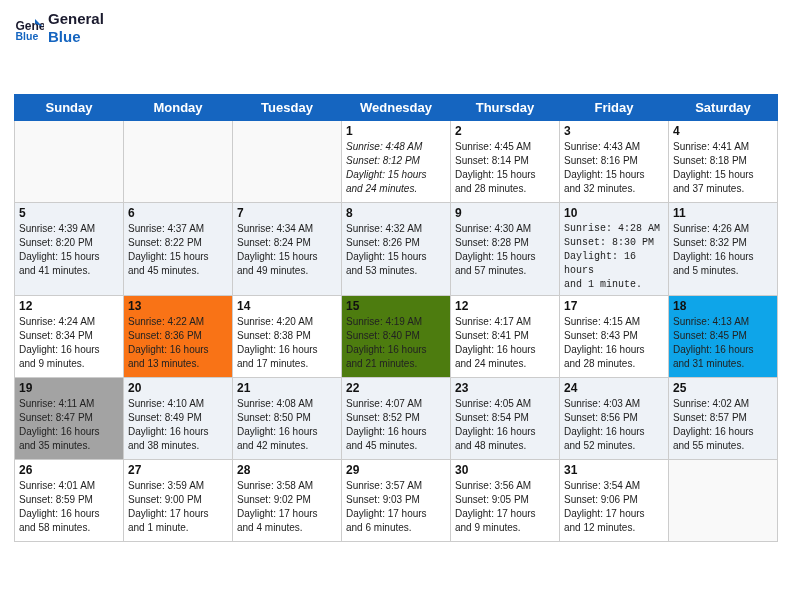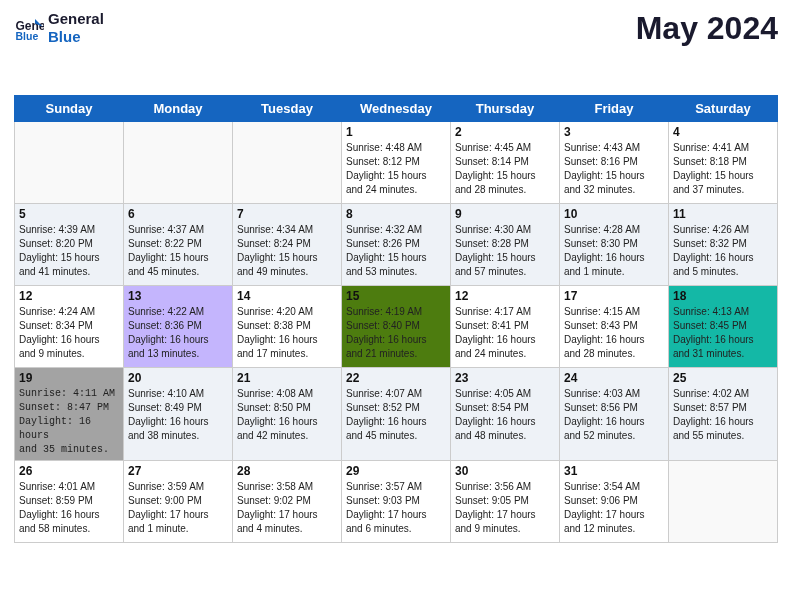--- a/index.html
+++ b/index.html
@@ -92,21 +92,20 @@
         <text x="2" y="22" font-size="16" font-weight="bold" fill="#1a1a2e">General</text>
         <text x="2" y="36" font-size="14" font-weight="bold" fill="#1565c0">Blue</text>
         <polygon points="28,8 38,18 28,14" fill="#1565c0"></polygon>
       </svg>
       <div style="margin-left:2px;">
         <div style="font-size:15px;font-weight:bold;color:#1a1a2e;line-height:1.2;">General</div>
         <div style="font-size:15px;font-weight:bold;color:#1565c0;line-height:1.2;">Blue</div>
       </div>
     </div>
     <div class="title-block">
-      <div class="month-year">May 2024</div>
     </div>
   </div>
 
   <table class="calendar">
     <thead>
       <tr>
         <th>Sunday</th>
         <th>Monday</th>
         <th>Tuesday</th>
         <th>Wednesday</th>
@@ -115,21 +114,21 @@
         <th>Saturday</th>
       </tr>
     </thead>
     <tbody id="calendar-body">
     <tr>
           <td class="empty" style="background: rgb(249, 249, 249);"></td>
           <td class="empty" style="background: rgb(249, 249, 249);"></td>
           <td class="empty" style="background: rgb(249, 249, 249);"></td>
           <td style="background: rgb(255, 255, 255);">
             <div class="day-num">1</div>
-            <div class="day-info" style="white-space: pre-line;">Sunrise: 4:48 AM
+            <div class="day-info" style="white-space: pre-line; font-style: italic;">Sunrise: 4:48 AM
 Sunset: 8:12 PM
 Daylight: 15 hours
 and 24 minutes.</div>
           </td>
           <td style="background: rgb(255, 255, 255);">
             <div class="day-num">2</div>
             <div class="day-info" style="white-space: pre-line;">Sunrise: 4:45 AM
 Sunset: 8:14 PM
 Daylight: 15 hours
 and 28 minutes.</div>
@@ -180,42 +179,42 @@
           </td>
           <td style="background: rgb(238, 242, 247);">
             <div class="day-num">9</div>
             <div class="day-info" style="white-space: pre-line;">Sunrise: 4:30 AM
 Sunset: 8:28 PM
 Daylight: 15 hours
 and 57 minutes.</div>
           </td>
           <td style="background: rgb(238, 242, 247);">
             <div class="day-num">10</div>
-            <div class="day-info" style="white-space: pre-line;">Sunrise: 4:28 AM
+            <div class="day-info" style="white-space: pre-line; font-family: Liberation Mono, monospace;">Sunrise: 4:28 AM
 Sunset: 8:30 PM
 Daylight: 16 hours
 and 1 minute.</div>
           </td>
           <td style="background: rgb(238, 242, 247);">
             <div class="day-num">11</div>
             <div class="day-info" style="white-space: pre-line;">Sunrise: 4:26 AM
 Sunset: 8:32 PM
 Daylight: 16 hours
 and 5 minutes.</div>
           </td>
         </tr>
         <tr>
           <td style="background: rgb(255, 255, 255);">
             <div class="day-num">12</div>
             <div class="day-info" style="white-space: pre-line;">Sunrise: 4:24 AM
 Sunset: 8:34 PM
 Daylight: 16 hours
 and 9 minutes.</div>
           </td>
-          <td style="background: #c4b5fd;">
+          <td style="background: #f97316;">
             <div class="day-num">13</div>
             <div class="day-info" style="white-space: pre-line;">Sunrise: 4:22 AM
 Sunset: 8:36 PM
 Daylight: 16 hours
 and 13 minutes.</div>
           </td>
           <td style="background: rgb(255, 255, 255);">
             <div class="day-num">14</div>
             <div class="day-info" style="white-space: pre-line;">Sunrise: 4:20 AM
 Sunset: 8:38 PM
@@ -236,32 +235,32 @@
 Daylight: 16 hours
 and 24 minutes.</div>
           </td>
           <td style="background: rgb(255, 255, 255);">
             <div class="day-num">17</div>
             <div class="day-info" style="white-space: pre-line;">Sunrise: 4:15 AM
 Sunset: 8:43 PM
 Daylight: 16 hours
 and 28 minutes.</div>
           </td>
-          <td style="background: #14b8a6;">
+          <td style="background: #0ea5e9;">
             <div class="day-num">18</div>
             <div class="day-info" style="white-space: pre-line;">Sunrise: 4:13 AM
 Sunset: 8:45 PM
 Daylight: 16 hours
 and 31 minutes.</div>
           </td>
         </tr>
         <tr>
           <td style="background: #a3a3a3;">
             <div class="day-num">19</div>
-            <div class="day-info" style="white-space: pre-line; font-family: Liberation Mono, monospace;">Sunrise: 4:11 AM
+            <div class="day-info" style="white-space: pre-line;">Sunrise: 4:11 AM
 Sunset: 8:47 PM
 Daylight: 16 hours
 and 35 minutes.</div>
           </td>
           <td style="background: rgb(238, 242, 247);">
             <div class="day-num">20</div>
             <div class="day-info" style="white-space: pre-line;">Sunrise: 4:10 AM
 Sunset: 8:49 PM
 Daylight: 16 hours
 and 38 minutes.</div>

